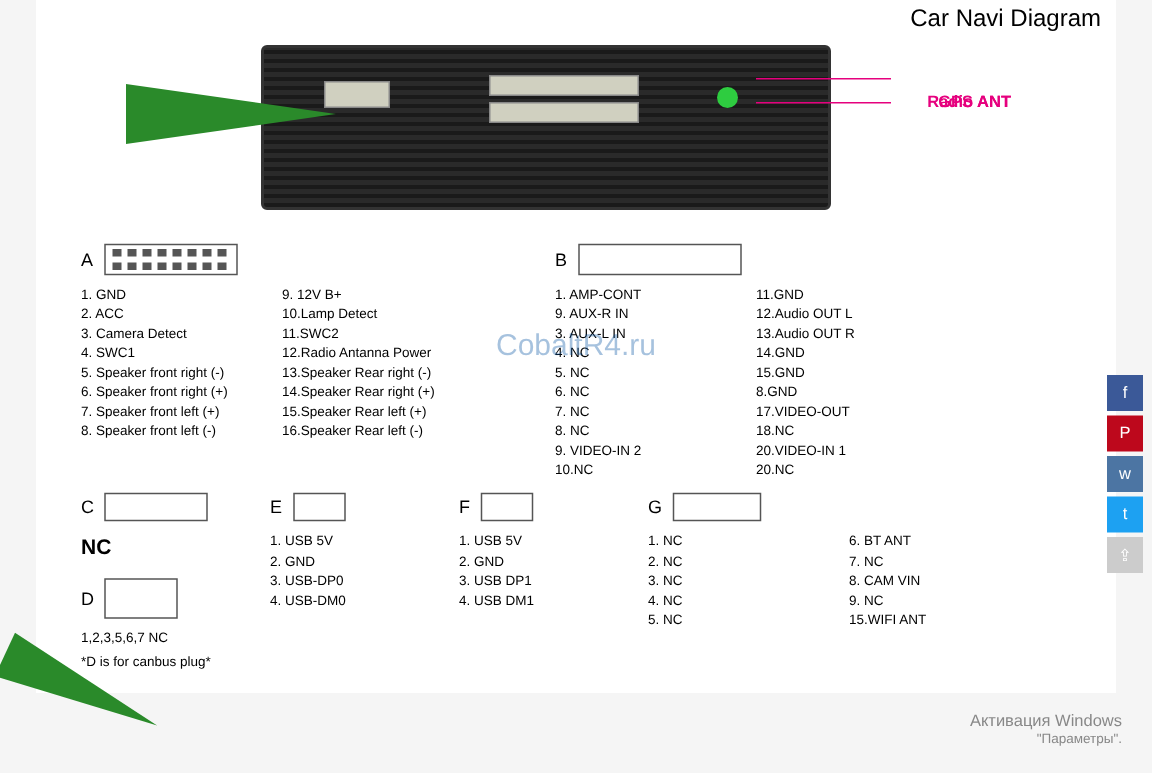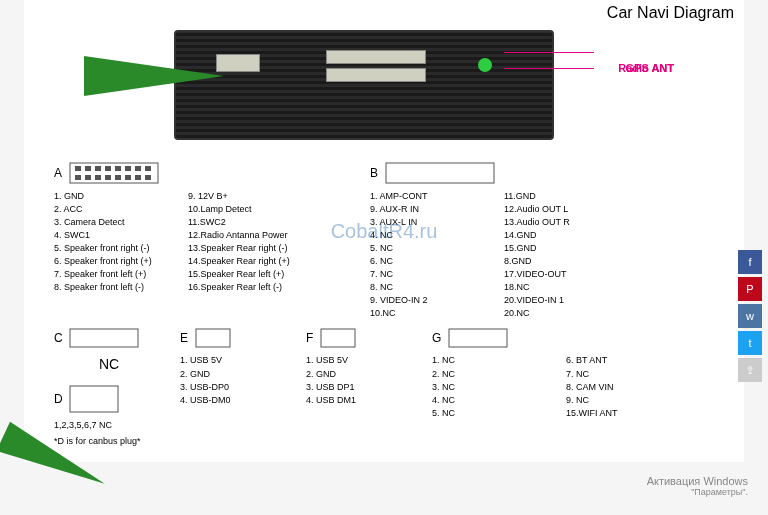--- a/index.html
+++ b/index.html
@@ -129,21 +129,21 @@
             <div>20.NC</div>
         </div>
       </div>
     </div>
 
     <div class="block" style="width:110px">
       <span class="block-label">C</span>
       <svg class="conn-svg-sm" width="70" height="20">
           <rect x="1" y="1" width="68" height="18" fill="none" stroke="#555"></rect>
         </svg>
-      <div class="pinlist" style="font-size:14px;font-weight:normal;text-align:center">NC</div>
+      <div class="pinlist" style="font-size:14px;font-weight:bold;text-align:left">NC</div>
       <div style="margin-top:10px">
         <span class="block-label">D</span>
         <svg class="conn-svg-sm" width="50" height="28">
             <rect x="1" y="1" width="48" height="26" fill="none" stroke="#555"></rect>
           </svg>
         <div class="pinlist">
             <div>1,2,3,5,6,7  NC</div>
           </div>
         <div class="footnote">*D is for canbus plug*</div>
       </div>

